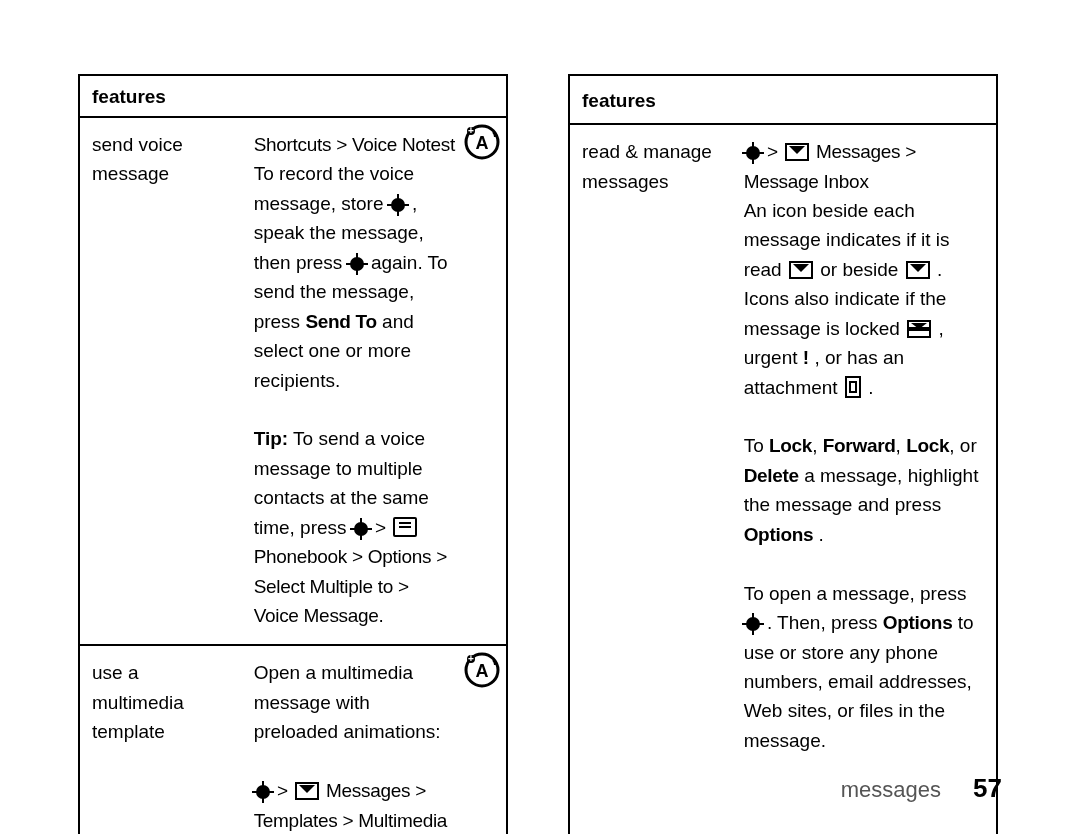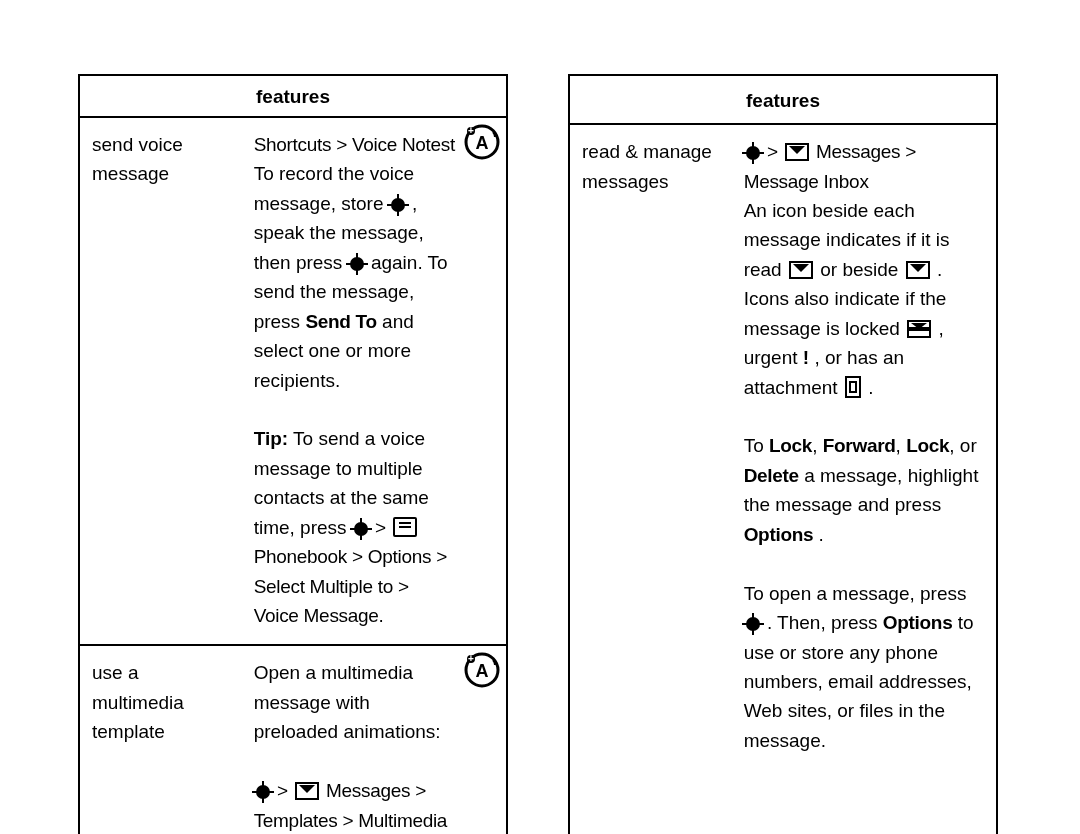--- a/index.html
+++ b/index.html
@@ -5,21 +5,21 @@
   html,body{margin:0;padding:0;background:#fff;font-family:Arial,Helvetica,sans-serif;color:#000}
   .page{position:relative;width:1080px;height:834px;box-sizing:border-box}
   .tables{display:flex;gap:60px;padding:74px 70px 0 78px}
   table.feat{border-collapse:collapse;border:2px solid #000;table-layout:fixed}
   table.feat.left{width:430px}
   table.feat.right{width:430px}
   .left col.c1{width:38%}
   .left col.c2{width:62%}
   .right col.c1{width:38%}
   .right col.c2{width:62%}
-  table.feat th{text-align:center;font-weight:700;font-size:19px;padding:10px 12px 8px;border-bottom:2px solid #000}
+  table.feat th{text-align:left;font-weight:700;font-size:19px;padding:10px 12px 8px;border-bottom:2px solid #000}
   table.feat td{vertical-align:top;font-size:19px;padding:12px 12px 14px;border-top:2px solid #000;line-height:1.55}
   table.feat td.label{font-weight:400}
   table.feat td.body{position:relative;padding-right:50px}
   .bold-path{font-family:"Arial Narrow",Arial,Helvetica,sans-serif;font-weight:400;letter-spacing:-0.3px}
   .bold-inline{font-family:"Arial Narrow",Arial,Helvetica,sans-serif;font-weight:700;letter-spacing:-0.3px}
   .ctr-icon{display:inline-block;width:14px;height:14px;border-radius:50%;background:#000;vertical-align:-2px;position:relative;margin:0 2px}
   .ctr-icon::before,.ctr-icon::after{content:"";position:absolute;background:#000}
   .ctr-icon::before{left:50%;top:-4px;width:2px;height:22px;margin-left:-1px}
   .ctr-icon::after{top:50%;left:-4px;height:2px;width:22px;margin-top:-1px}
   .env-icon{display:inline-block;width:20px;height:14px;border:2px solid #000;vertical-align:-3px;position:relative;margin:0 2px;box-sizing:content-box}
@@ -150,13 +150,17 @@
           <span>. Then, press </span>
           <span class="bold-inline">Options</span>
           <span> to use or store any phone numbers, email addresses, Web sites, or files in the message.</span>
         </td>
       </tr>
     </tbody>
       </table>
 
   </div>
 
+  <div class="footer">
+    <span>messages</span>
+    <span class="pg">57</span>
+  </div>
 </div>
 
 </body></html>

